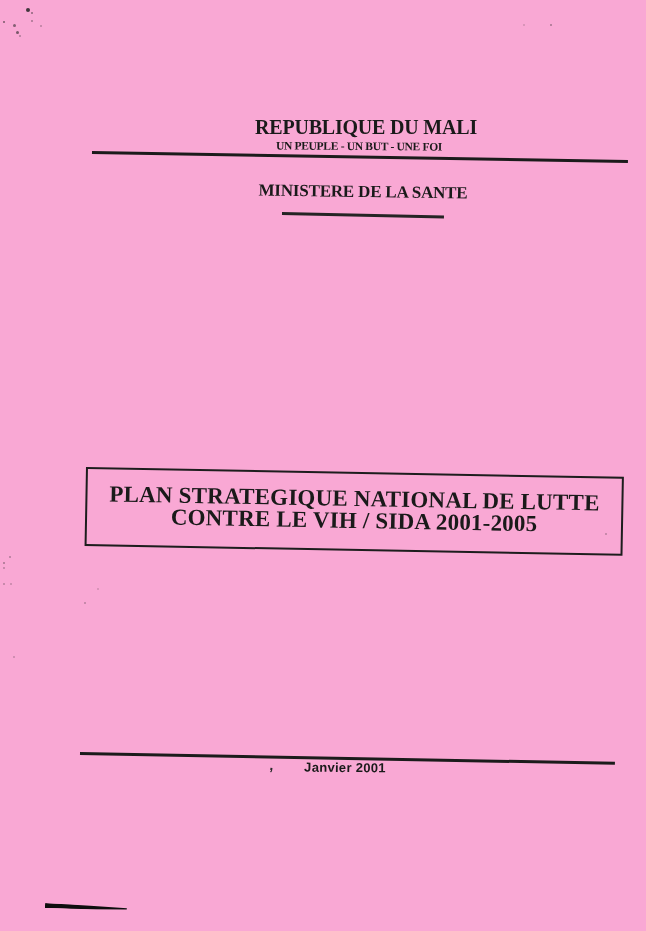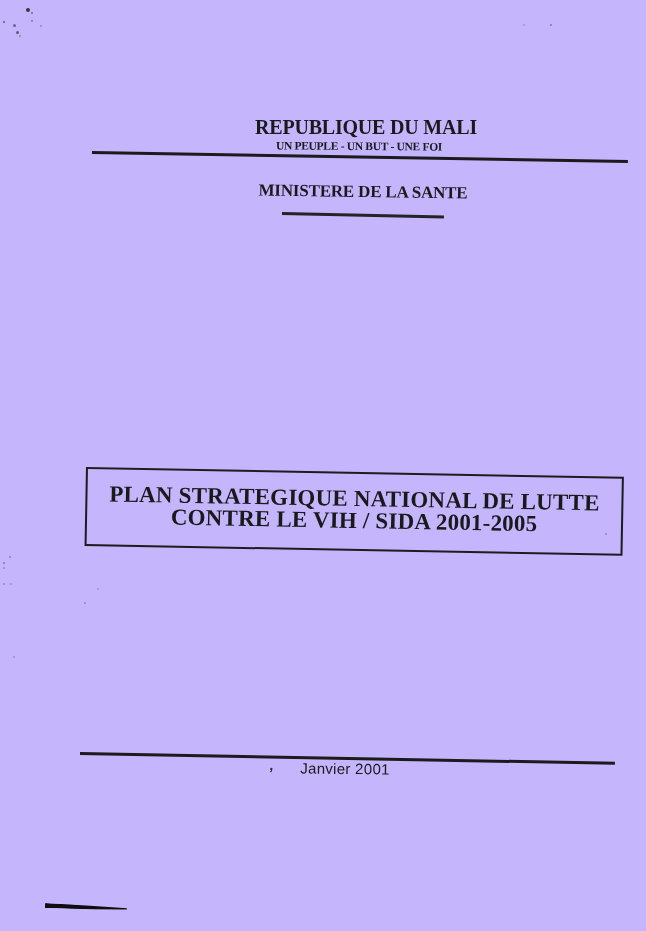--- a/index.html
+++ b/index.html
@@ -1,20 +1,20 @@
 <!DOCTYPE html>
 <html><head>
 <meta charset="utf-8">
 <style>
   html,body{margin:0;padding:0;background:#e8e8e8;}
   .page{
     position:relative;
     width:646px;height:931px;
     margin:0 auto;
-    background:#c4b5fd;
+    background:#f9a8d4;
     overflow:hidden;
     font-family:"Liberation Serif", serif;
     color:#1a1a1a;
   }
   .abs{position:absolute;white-space:nowrap;}
 
   
   .country{
     top:116px;left:366px;transform:translateX(-50%);
     font-size:20px;font-weight:700;letter-spacing:-0.2px;
@@ -60,21 +60,21 @@
   }
   .stray-comma{
     top:757px;left:270px;
     font-family:"Liberation Sans", sans-serif;
     font-size:14px;font-weight:700;color:#2a2a2a;
     transform:rotate(8deg);
   }
   .date{
     top:760px;left:345px;transform:translateX(-50%) rotate(0.6deg);
     font-family:"Liberation Sans", sans-serif;
-    font-size:15px;font-weight:400;letter-spacing:0.3px;
+    font-size:13px;font-weight:700;letter-spacing:0.3px;
   }
 
   
   .ink-dash{
     top:903px;left:45px;width:82px;height:5px;
     background:#0e0e0e;
     transform:rotate(2.2deg);transform-origin:left center;
     clip-path:polygon(0 0,55% 22%,100% 42%,100% 68%,55% 88%,0 100%);
   }
   .speck{position:absolute;background:#222;border-radius:50%;}

